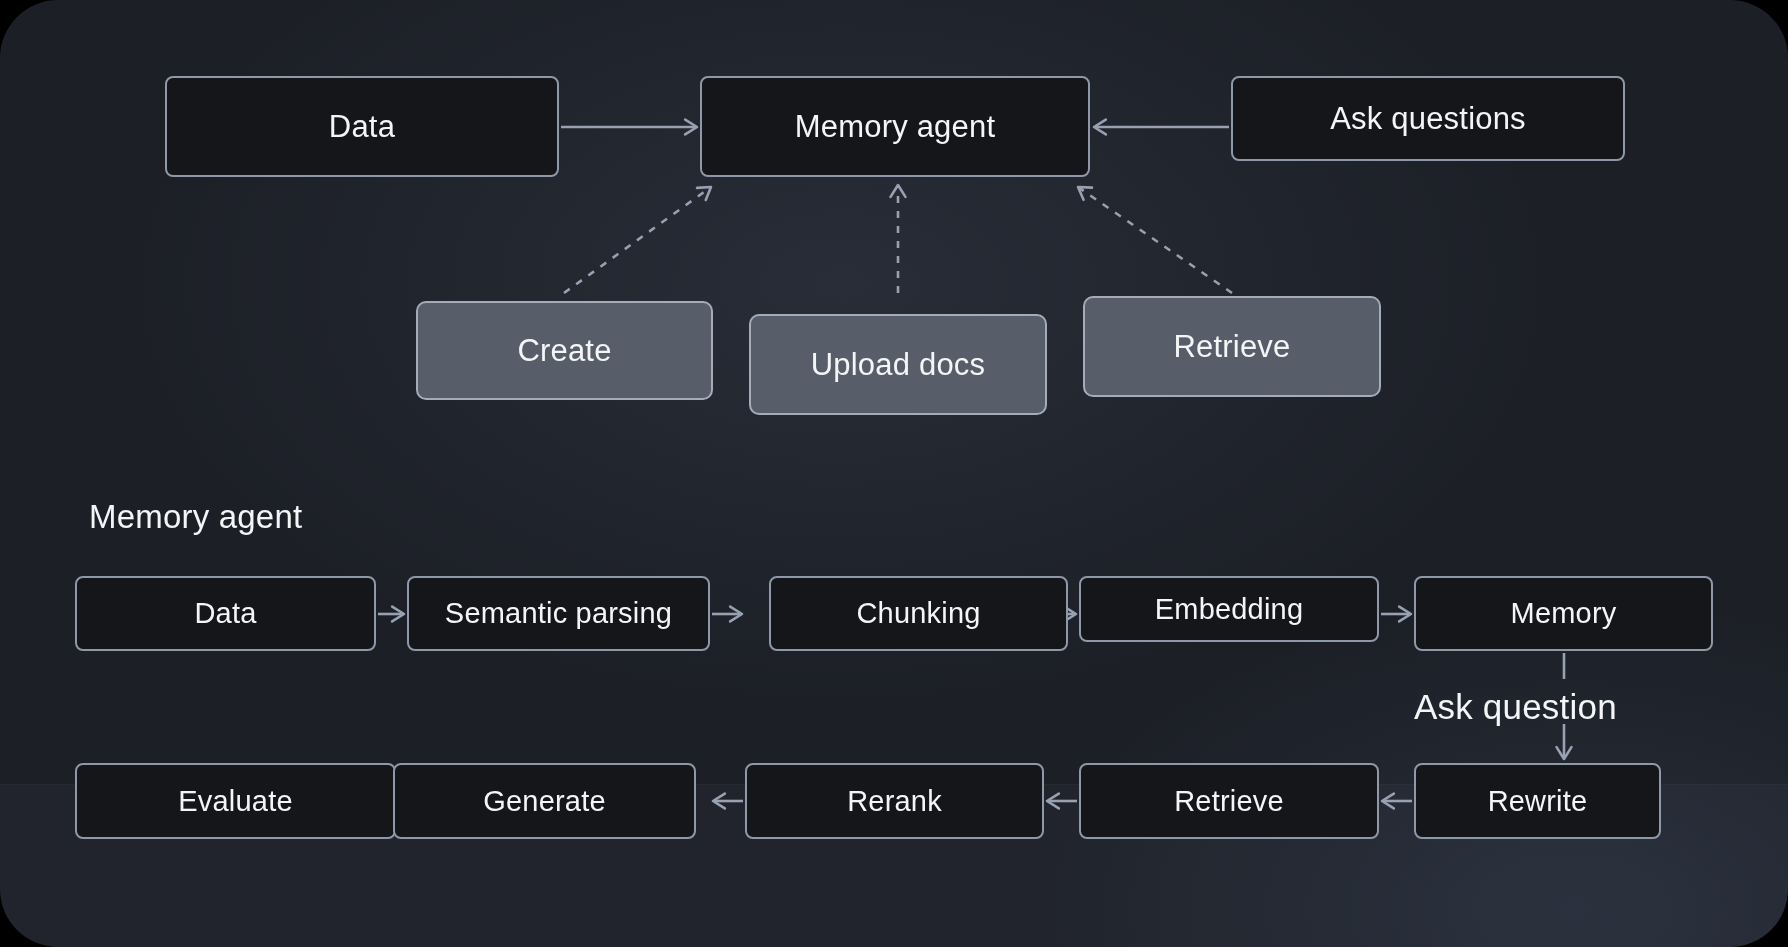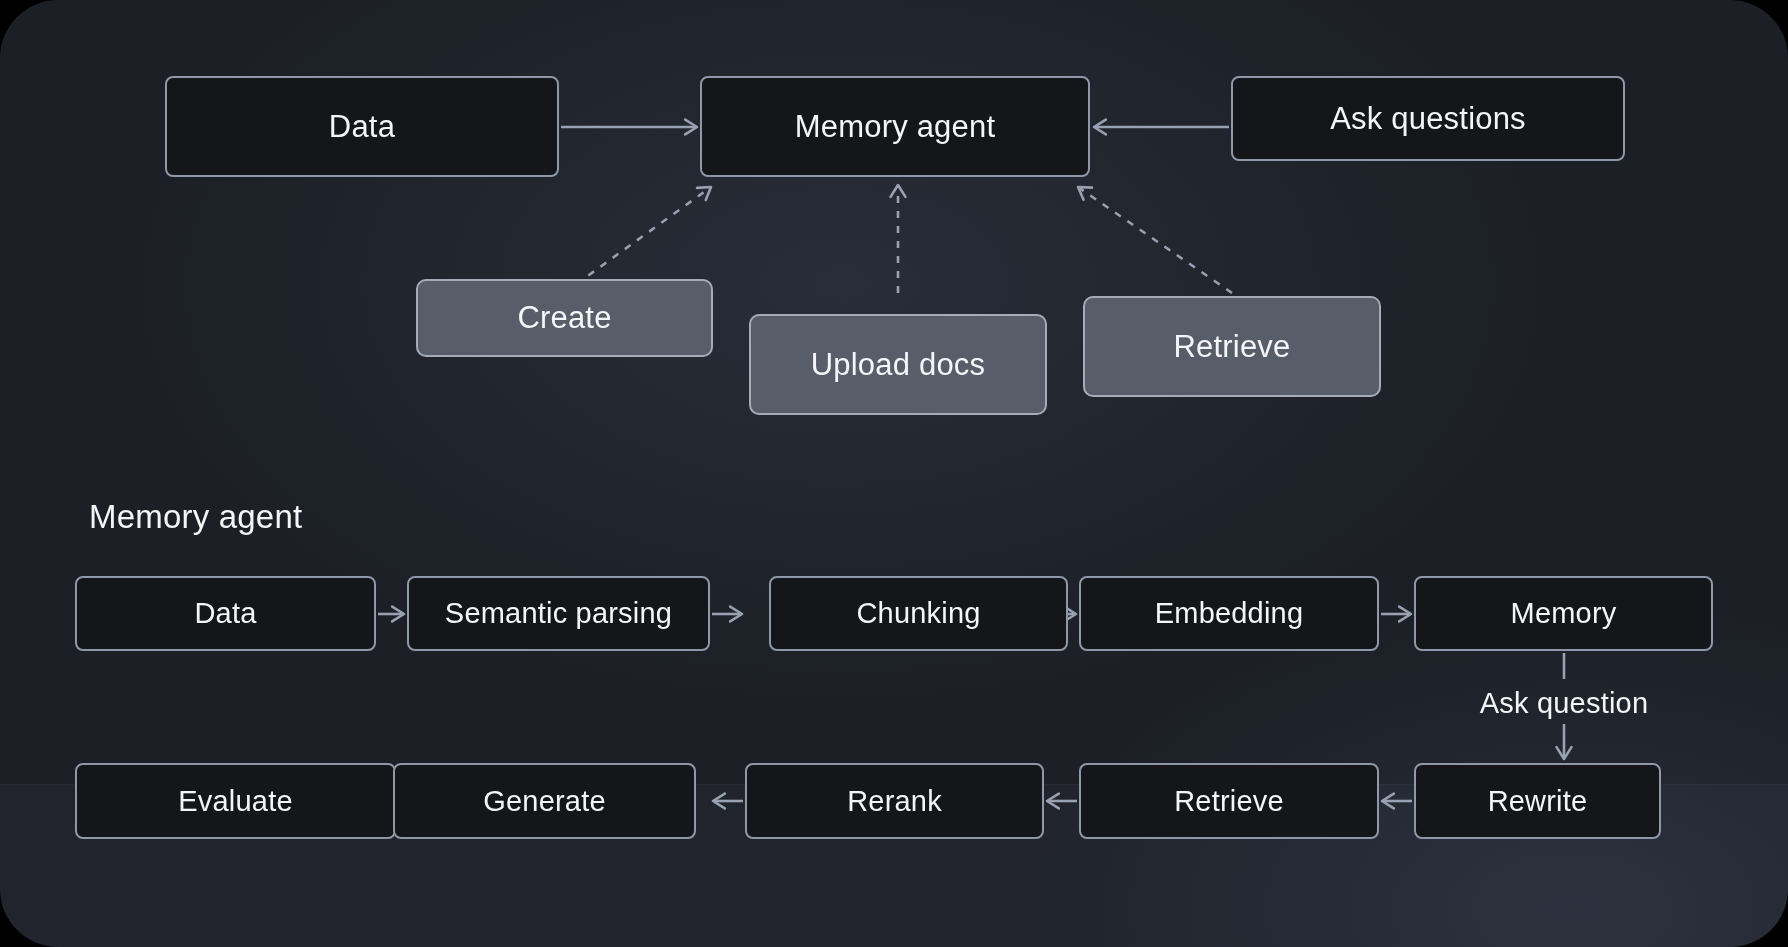--- a/index.html
+++ b/index.html
@@ -37,22 +37,22 @@
     background:var(--node-gray-fill,#585E69);
     border:2.5px solid var(--node-gray-border,#A4ACBA);
     border-radius:10px;
   }
   .node.small{font-size:29px;}
   .section-label{
     position:absolute;left:89px;top:498px;
     color:var(--text,#F4F5F7);font-size:33px;letter-spacing:0.2px;
   }
   .branch-label{
-    position:absolute;left:1414px;top:687px;width:300px;text-align:center;
-    color:var(--text,#F4F5F7);font-size:29px;letter-spacing:0.2px;
+    position:absolute;left:1414px;top:687px;width:300px;text-align:left;
+    color:var(--text,#F4F5F7);font-size:35px;letter-spacing:0.2px;
   }
 </style>
 </head>
 <body>
 
 <div class="page">
 
   <div class="bottom-band"></div>
 
   <svg class="connectors" viewBox="0 0 1788 947" xmlns="http://www.w3.org/2000/svg">
@@ -116,32 +116,32 @@
         <path d="M390.854138789196,808.4484490712147 L379,801 L390.854138789196,793.5515509287853" stroke="#98A1B2" stroke-width="2.6" stroke-linecap="round" stroke-linejoin="round" fill="none"></path>
       </g>
     </svg>
 
   <div class="node" style="left:165px;top:76px;width:394px;height:101px;">Data</div>
 
   <div class="node" style="left:700px;top:76px;width:390px;height:101px;">Memory agent</div>
 
   <div class="node" style="left:1231px;top:76px;width:394px;height:85px;">Ask questions</div>
 
-  <div class="node gray" style="left:416px;top:279px;width:297px;height:78px;">Create</div>
+  <div class="node gray" style="left:416px;top:301px;width:297px;height:99px;">Create</div>
 
   <div class="node gray" style="left:749px;top:296px;width:298px;height:101px;margin-top:18px;">Upload docs</div>
 
   <div class="node gray" style="left:1083px;top:296px;width:298px;height:101px;">Retrieve</div>
 
   <div class="section-label">Memory agent</div>
 
   <div class="node small" style="left:75px;top:576px;width:301px;height:75px;">Data</div>
   <div class="node small" style="left:407px;top:576px;width:303px;height:75px;">Semantic parsing</div>
   <div class="node small" style="left:745px;top:576px;width:299px;height:75px;margin-left:24px;">Chunking</div>
-  <div class="node small" style="left:1079px;top:576px;width:300px;height:75px;">Embedding</div>
+  <div class="node small" style="left:1079px;top:576px;width:300px;height:66px;">Embedding</div>
   <div class="node small" style="left:1414px;top:576px;width:299px;height:75px;">Memory</div>
 
   <div class="branch-label">Ask question</div>
 
   <div class="node small" style="left:75px;top:763px;width:321px;height:76px;">Evaluate</div>
   <div class="node small" style="left:393px;top:763px;width:303px;height:76px;">Generate</div>
   <div class="node small" style="left:745px;top:763px;width:299px;height:76px;">Rerank</div>
   <div class="node small" style="left:1079px;top:763px;width:300px;height:76px;">Retrieve</div>
   <div class="node small" style="left:1414px;top:763px;width:247px;height:76px;">Rewrite</div>
 

